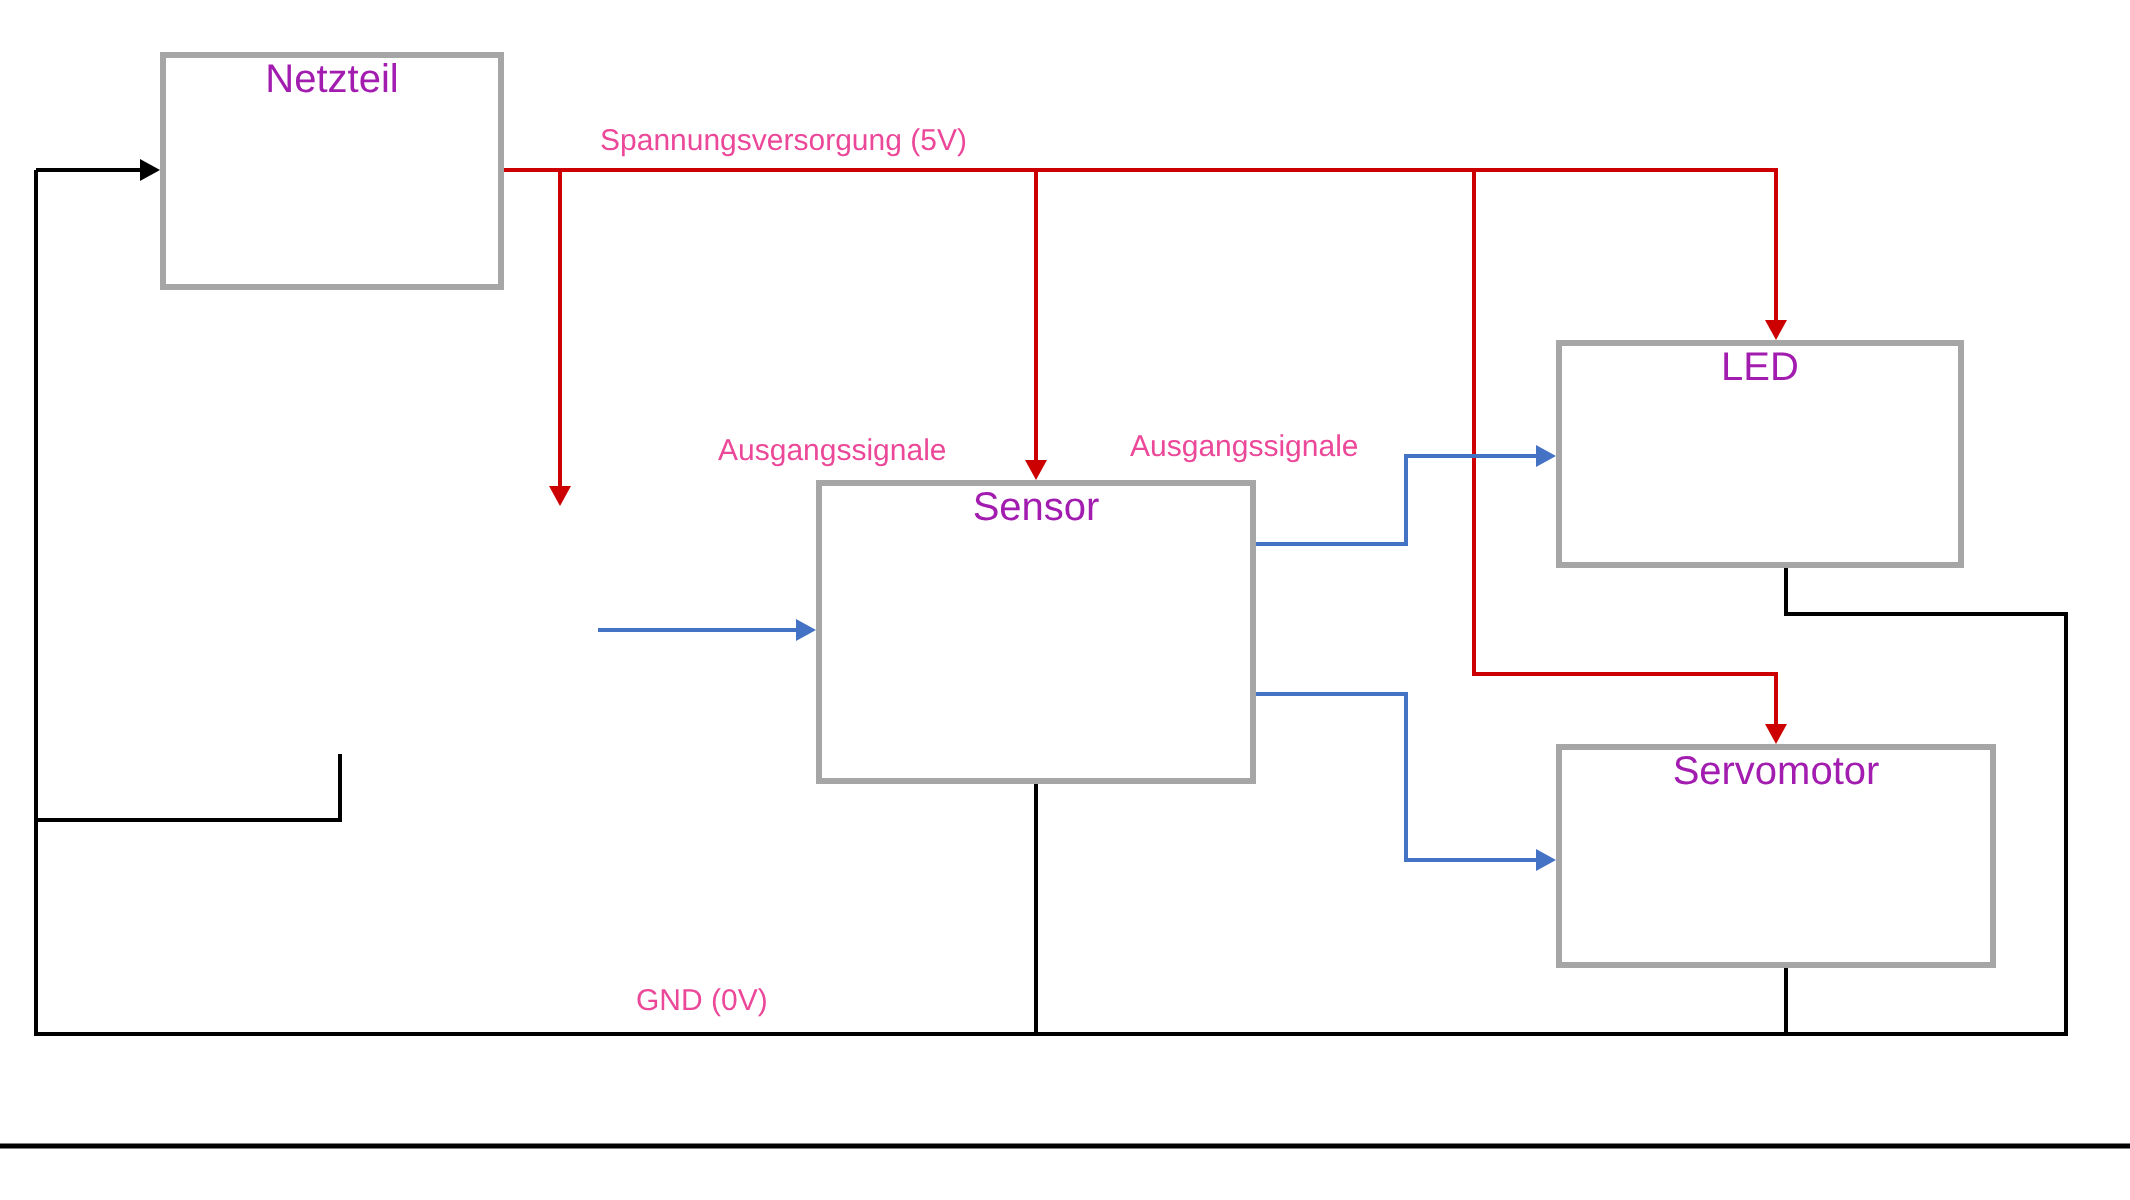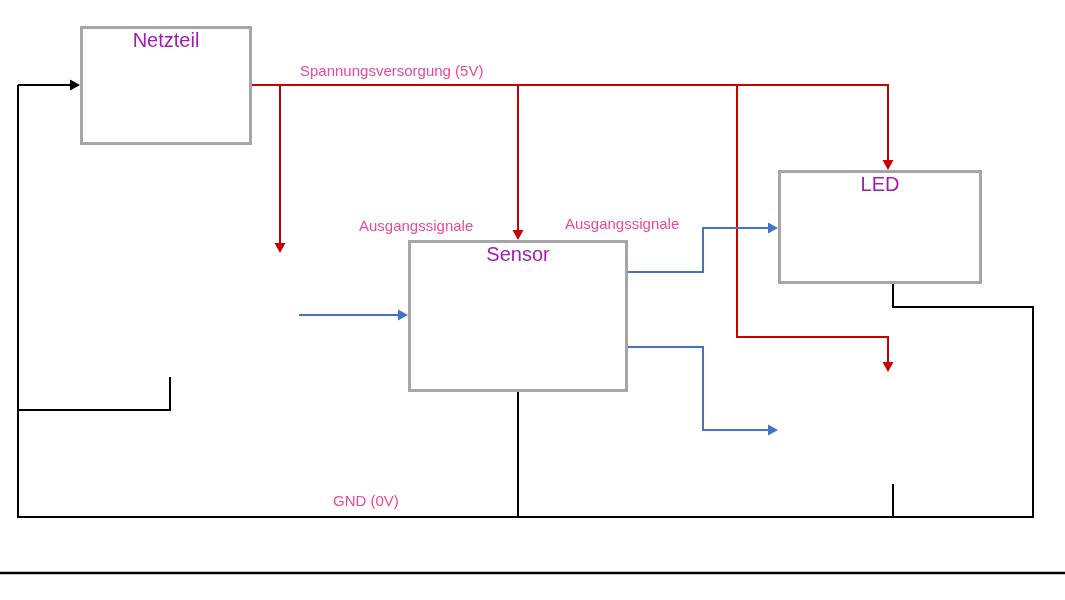--- a/index.html
+++ b/index.html
@@ -49,20 +49,23 @@
 
 
   <div class="box" style="left:408px; top:240px; width:220px; height:152px;">
     <span>Sensor</span>
   </div>
 
   <div class="box" style="left:778px; top:170px; width:204px; height:114px;">
     <span>LED</span>
   </div>
 
+  <div class="box" style="left:778px; top:372px; width:220px; height:112px;">
+    <span>Servomotor</span>
+  </div>
 
   <svg class="wires" viewBox="0 0 1065 600">
 
     <g stroke="#000000" stroke-width="2" fill="none">
       <path d="M18 85 H70"></path>
       <path d="M18 85 V517 H1033"></path>
       <path d="M170 377 V410 H19"></path>
       <path d="M518 392 V517"></path>
       <path d="M893 484 V517"></path>
       <path d="M893 284 V307 H1033 V518"></path>
@@ -95,15 +98,15 @@
 
     <line x1="0" y1="573" x2="1065" y2="573" stroke="#000000" stroke-width="2.5"></line>
   </svg>
 
   <div class="lbl" style="left:300px; top:62px;">Spannungsversorgung (5V)</div>
 
   <div class="lbl" style="left:359px; top:217px;">Ausgangssignale</div>
 
   <div class="lbl" style="left:565px; top:215px;text-align:right;">Ausgangssignale</div>
 
-  <div class="lbl" style="left:318px; top:492px;margin-left:15px;">GND (0V)</div>
+  <div class="lbl" style="left:318px; top:492px;">GND (0V)</div>
 
 </div>
 
 </body></html>

